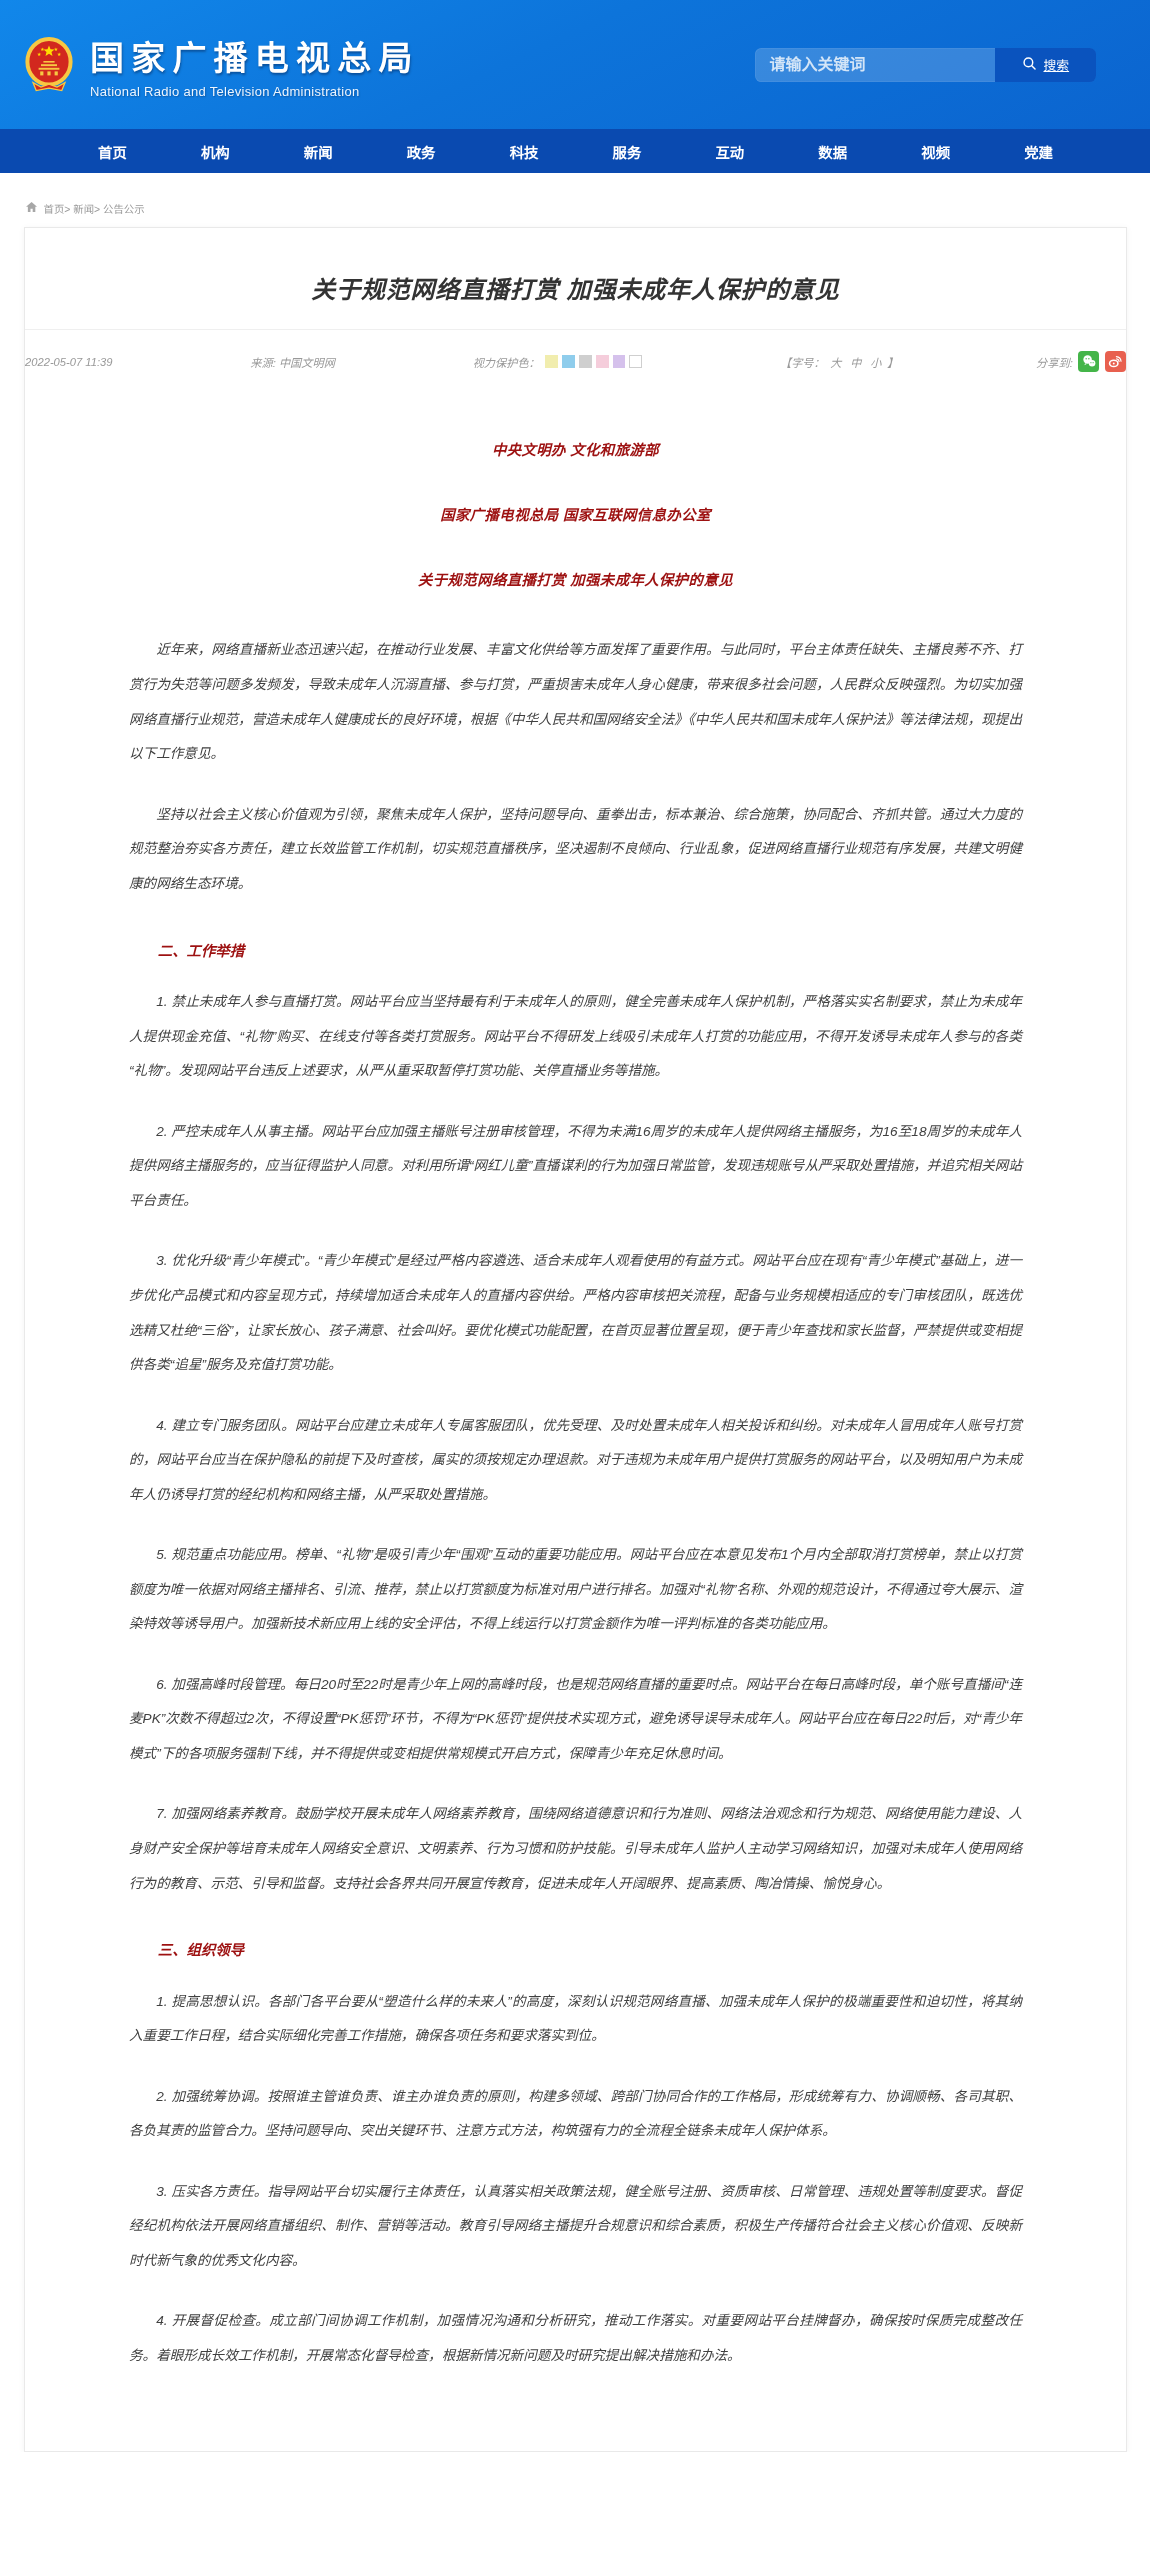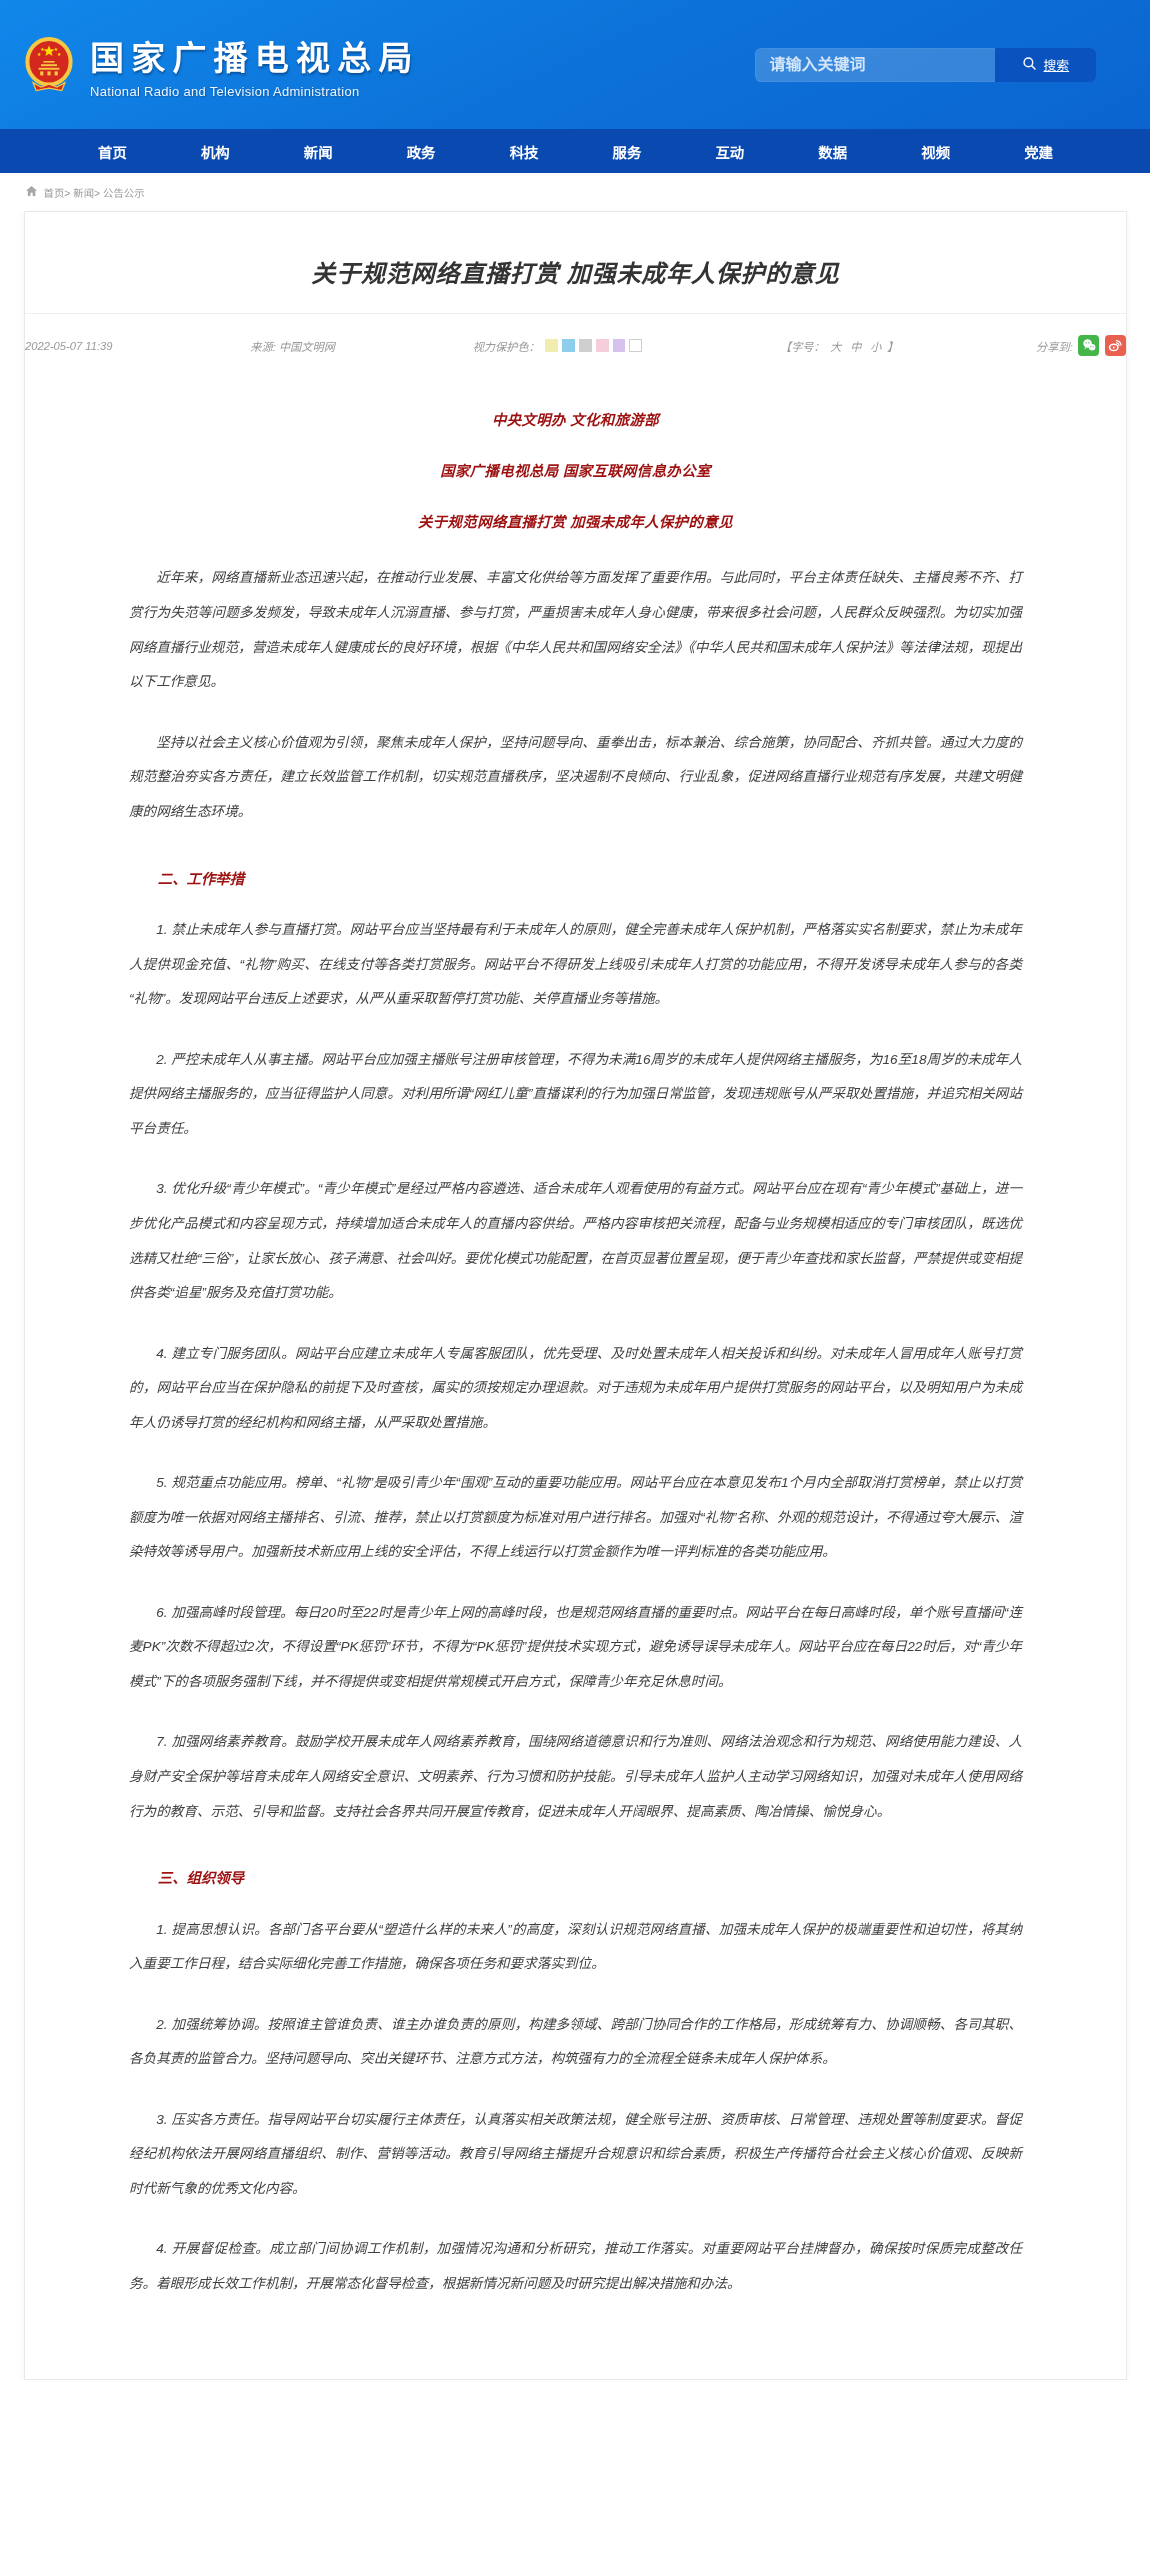--- a/index.html
+++ b/index.html
@@ -50,21 +50,21 @@
   .main-nav {
     height: 44px; background: #0a4ab0;
     display: flex; align-items: center; justify-content: space-between;
     padding: 0 98px;
   }
   .nav-item { color: #fff; font-size: 14.4px; font-weight: bold; text-decoration: none; cursor: pointer; }
 
   
   .breadcrumb {
     height: 38px; display: flex; align-items: center; gap: 6.4px;
-    padding: 0 26px; color: #999; font-size: 10.4px;
+    padding: 0 26px; color: #999; font-size: 10.4px; margin-top: 16px;
   }
   .bc-link { color: #999; text-decoration: none; cursor: pointer; }
   .bc-sep { color: #999; }
 
   
   .content-card {
     margin: 0 24px 0 24px;
     background: #fff;
     border: 0.8px solid #e9e9e9;
     box-shadow: 0 0.8px 6.4px rgba(0,0,0,.05);
@@ -88,21 +88,21 @@
   .share-icon {
     width: 21px; height: 21px; border-radius: 4px;
     display: inline-flex; align-items: center; justify-content: center; cursor: pointer;
   }
   .share-icon.wechat { background: #44b549; }
   .share-icon.weibo { background: #e8604f; }
 
   .article-body { padding: 22.4px 104px 8px; }
   .doc-heading {
     text-align: center; color: #9d1111; font-weight: bold; font-size: 14.4px;
-    margin: 30px 0; letter-spacing: 0.4px;
+    margin: 44px 0; letter-spacing: 0.4px;
   }
   .section-heading {
     color: #9d1111; font-weight: bold; font-size: 14.4px;
     text-indent: 2em; margin: 37px 0 11.2px;
   }
   .para {
     color: #404040; font-size: 13.6px; line-height: 2.55;
     text-align: justify; text-indent: 2em; margin: 25.6px 0;
   }
 </style>

